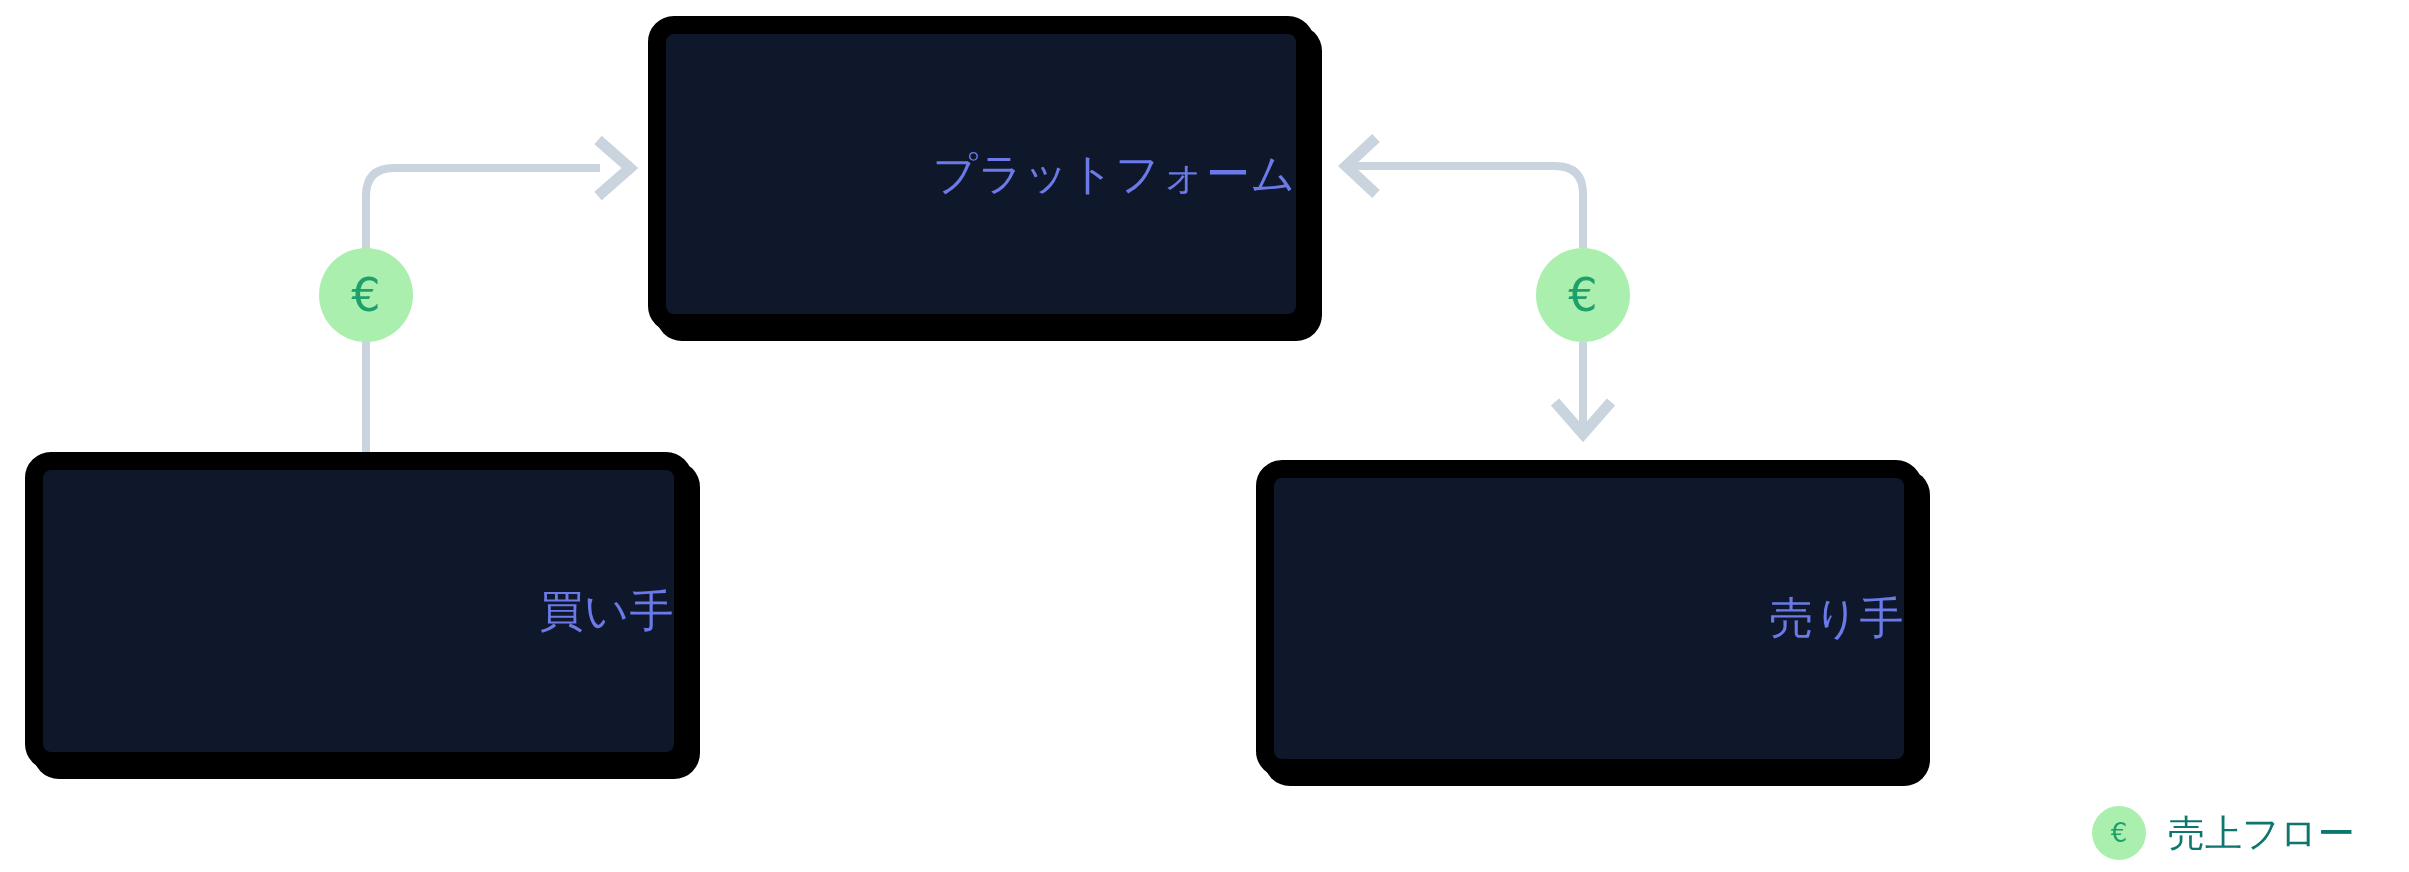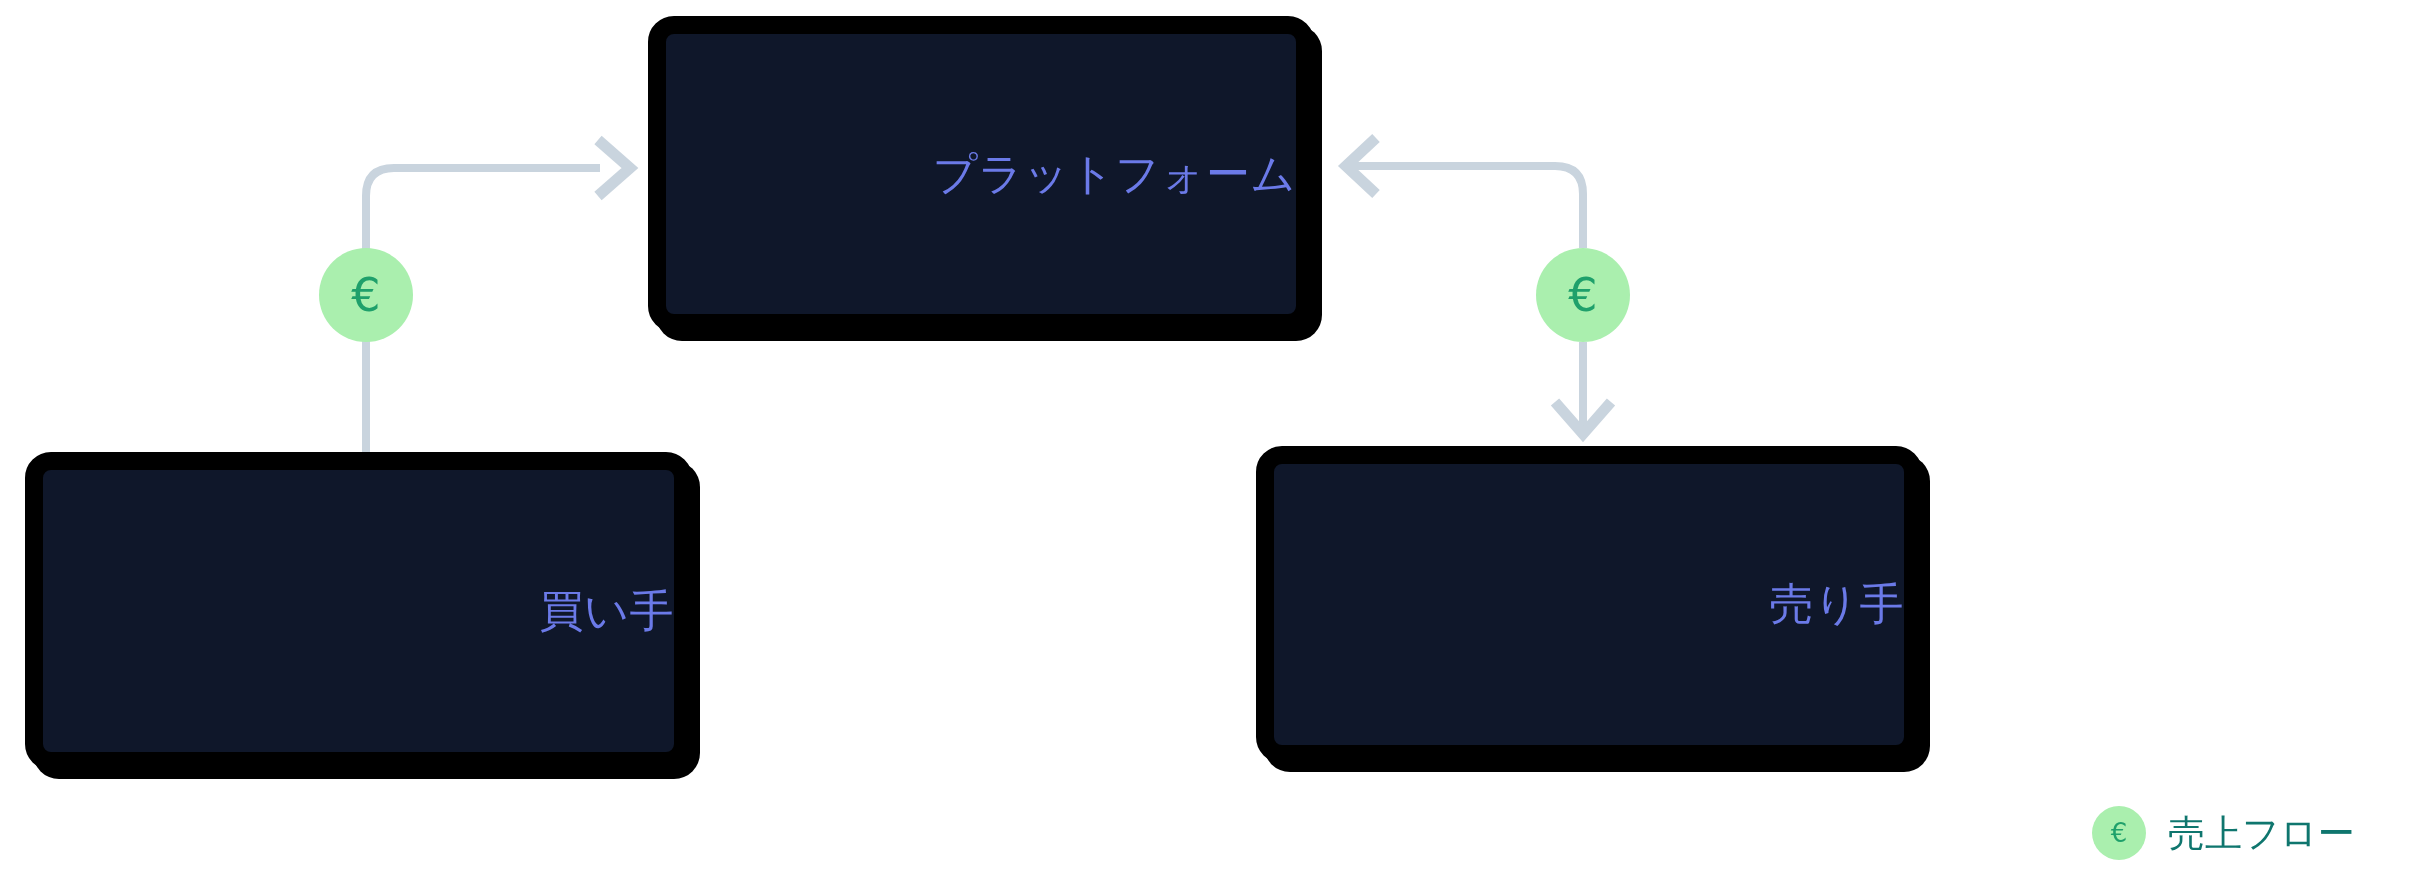--- a/index.html
+++ b/index.html
@@ -42,21 +42,21 @@
   .node-label {
     font-size: 44px;
     line-height: 1.2;
     color: #6B7AE8;
     white-space: nowrap;
     letter-spacing: 0.5px;
   }
 
   #node-platform { left: 648px;  top: 16px;  width: 666px; height: 316px; }
   #node-buyer    { left: 25px;   top: 452px; width: 667px; height: 318px; }
-  #node-seller   { left: 1256px; top: 446px; width: 666px; height: 317px; }
+  #node-seller   { left: 1256px; top: 460px; width: 666px; height: 317px; }
 
   
   .euro-badge {
     position: absolute;
     width: 94px;
     height: 94px;
     border-radius: 50%;
     background: #AAEFAE;
     display: flex;
     align-items: center;

